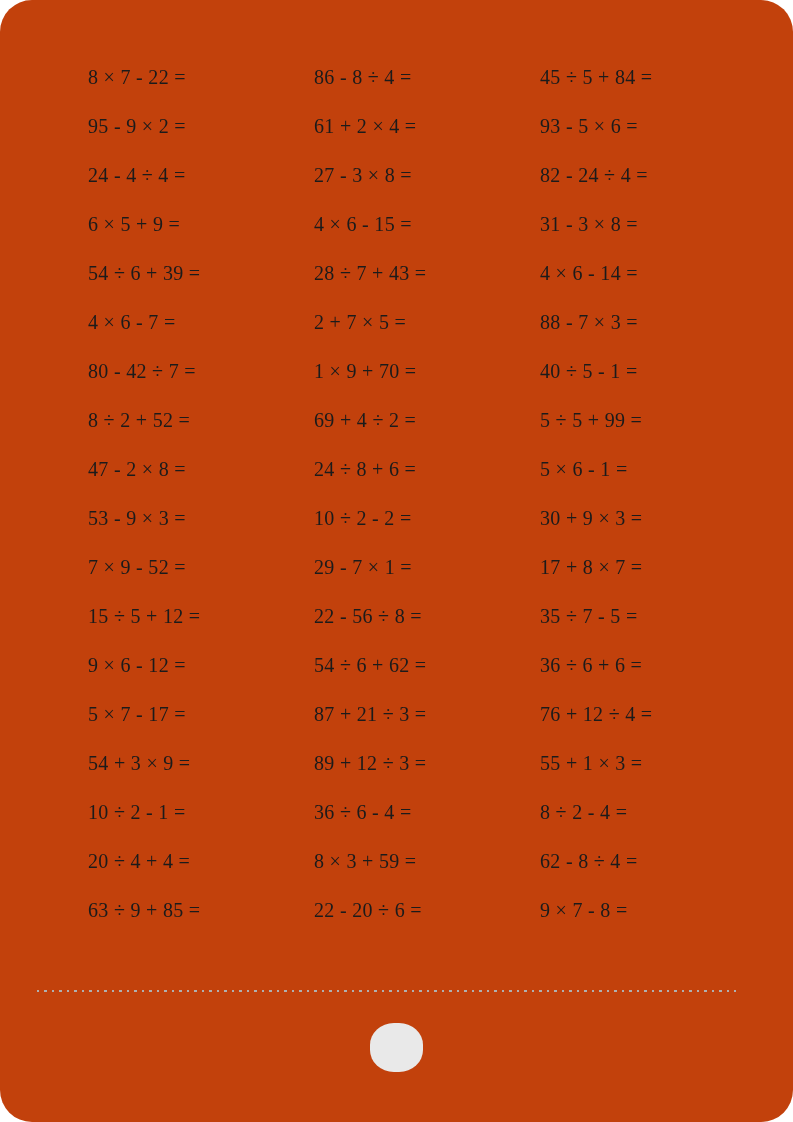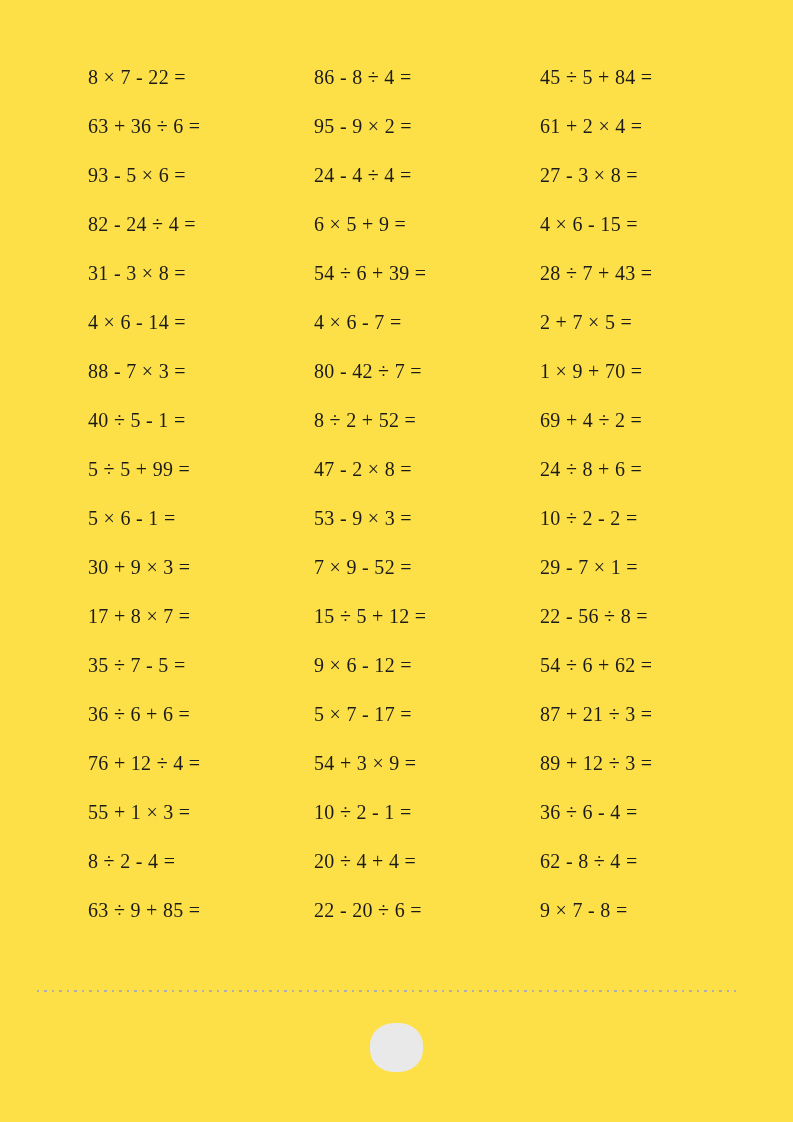--- a/index.html
+++ b/index.html
@@ -4,23 +4,24 @@
 <style>
   html, body {
     margin: 0;
     padding: 0;
     background: #ffffff;
   }
   .page {
     position: relative;
     width: 793px;
     height: 1122px;
-    background: #fde047;
+    background: #c2410c;
     overflow: hidden;
     font-family: "Liberation Serif", serif;
+    border-radius: 32px;
   }
   .problem-grid {
     position: absolute;
     left: 88px;
     top: 65px;
     display: grid;
     grid-template-columns: 226px 226px 253px;
     grid-auto-rows: 49px;
     color: #1b1b1b;
   }
@@ -53,21 +54,20 @@
   }
 </style>
 </head>
 <body>
 
 <div class="page">
   <div class="problem-grid" id="problem-grid" style="color: rgb(27, 27, 27);">
       <div class="problem-cell">8 × 7 - 22 =</div>
       <div class="problem-cell">86 - 8 ÷ 4 =</div>
       <div class="problem-cell">45 ÷ 5 + 84 =</div>
-      <div class="problem-cell">63 + 36 ÷ 6 =</div>
       <div class="problem-cell">95 - 9 × 2 =</div>
       <div class="problem-cell">61 + 2 × 4 =</div>
       <div class="problem-cell">93 - 5 × 6 =</div>
       <div class="problem-cell">24 - 4 ÷ 4 =</div>
       <div class="problem-cell">27 - 3 × 8 =</div>
       <div class="problem-cell">82 - 24 ÷ 4 =</div>
       <div class="problem-cell">6 × 5 + 9 =</div>
       <div class="problem-cell">4 × 6 - 15 =</div>
       <div class="problem-cell">31 - 3 × 8 =</div>
       <div class="problem-cell">54 ÷ 6 + 39 =</div>
@@ -100,20 +100,21 @@
       <div class="problem-cell">5 × 7 - 17 =</div>
       <div class="problem-cell">87 + 21 ÷ 3 =</div>
       <div class="problem-cell">76 + 12 ÷ 4 =</div>
       <div class="problem-cell">54 + 3 × 9 =</div>
       <div class="problem-cell">89 + 12 ÷ 3 =</div>
       <div class="problem-cell">55 + 1 × 3 =</div>
       <div class="problem-cell">10 ÷ 2 - 1 =</div>
       <div class="problem-cell">36 ÷ 6 - 4 =</div>
       <div class="problem-cell">8 ÷ 2 - 4 =</div>
       <div class="problem-cell">20 ÷ 4 + 4 =</div>
+      <div class="problem-cell">8 × 3 + 59 =</div>
       <div class="problem-cell">62 - 8 ÷ 4 =</div>
       <div class="problem-cell">63 ÷ 9 + 85 =</div>
       <div class="problem-cell">22 - 20 ÷ 6 =</div>
       <div class="problem-cell">9 × 7 - 8 =</div>
       <div class="problem-cell"></div>
       <div class="problem-cell"></div>
     </div>
   <div class="cut-divider"></div>
   <div class="page-marker" style="background: rgb(233, 233, 233);"></div>
 </div>

